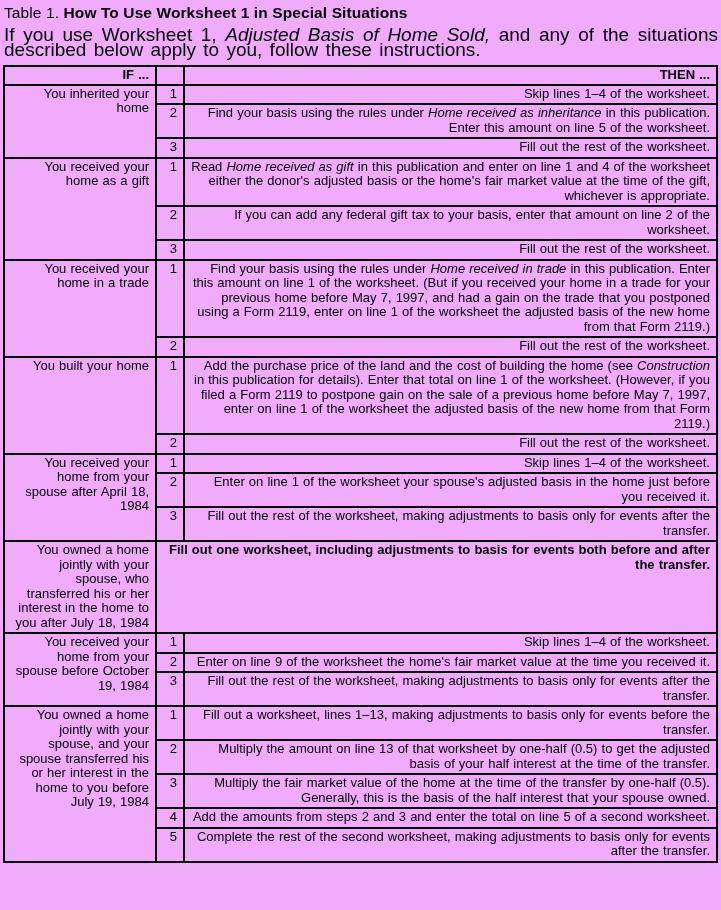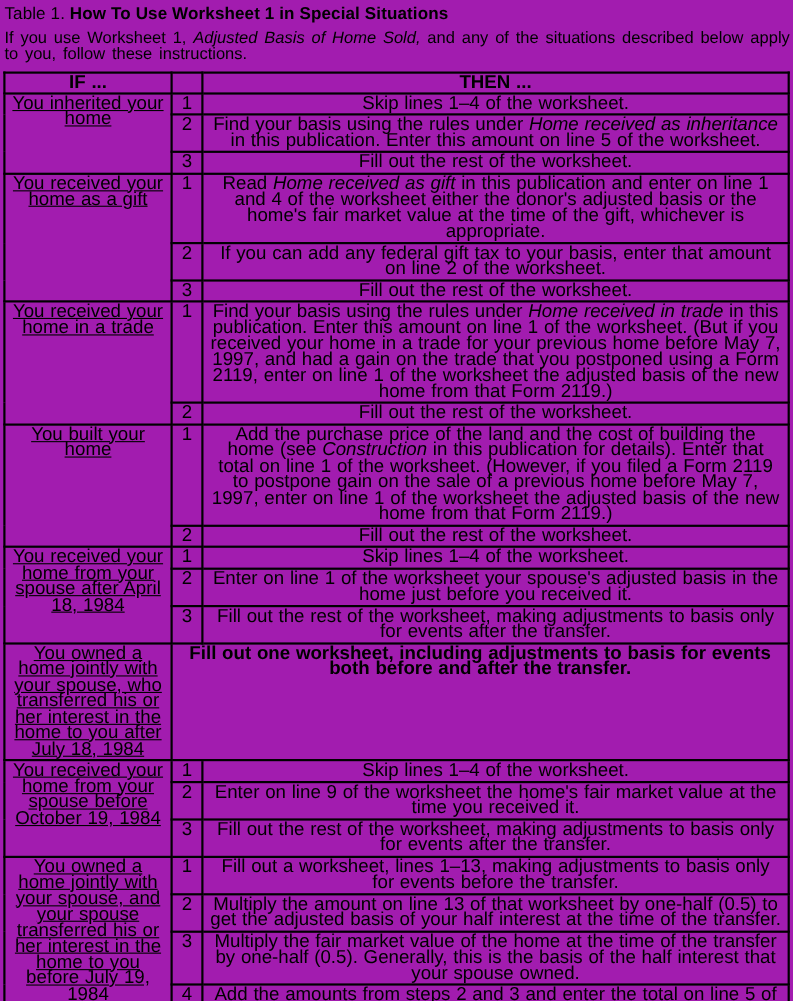--- a/index.html
+++ b/index.html
@@ -7,69 +7,68 @@
     padding: 0;
     background: #ffffff;
     color: #000000;
     font-family: "Liberation Sans", sans-serif;
   }
   .page {
     width: 721px;
     height: 910px;
     box-sizing: border-box;
     padding: 3px 3px 0 3px;
-    background: #a21caf;
+    background: #f0abfc;
     overflow: hidden;
   }
   .title {
     font-size: 15.5px;
     line-height: 17px;
     margin: 1px 0 7px 1px;
     letter-spacing: 0.1px;
   }
   .title .prefix { font-weight: normal; }
   .title .bold   { font-weight: bold; }
   .intro {
-    font-size: 15px;
+    font-size: 19px;
     line-height: 14.5px;
     text-align: justify;
     word-spacing: 2px;
     margin: 0 0 8px 1px;
     width: 714px;
   }
   table.wk {
     border-collapse: collapse;
     table-layout: fixed;
     width: 715px;
   }
   table.wk col.c-if   { width: 152px; }
   table.wk col.c-num  { width: 28px;  }
   table.wk th, table.wk td {
     border: 2px solid #000000;
-    font-size: 17px;
+    font-size: 13px;
     line-height: 14.5px;
     vertical-align: top;
-    text-align: center;
+    text-align: right;
     padding: 1px 6px 2px 6px;
     word-spacing: 0.5px;
   }
   table.wk th {
     font-weight: bold;
     padding-top: 1px;
     padding-bottom: 1px;
   }
   td.num {
     text-align: center;
     padding-left: 1px;
     padding-right: 1px;
   }
   td.ifcell {
     padding-left: 5px;
     padding-right: 8px;
-    text-decoration: underline;
   }
   td.span-then {
     vertical-align: middle;
     padding-left: 8px;
     font-weight: bold;
   }
   i { font-style: italic; }
 </style>
 </head>
 <body>

